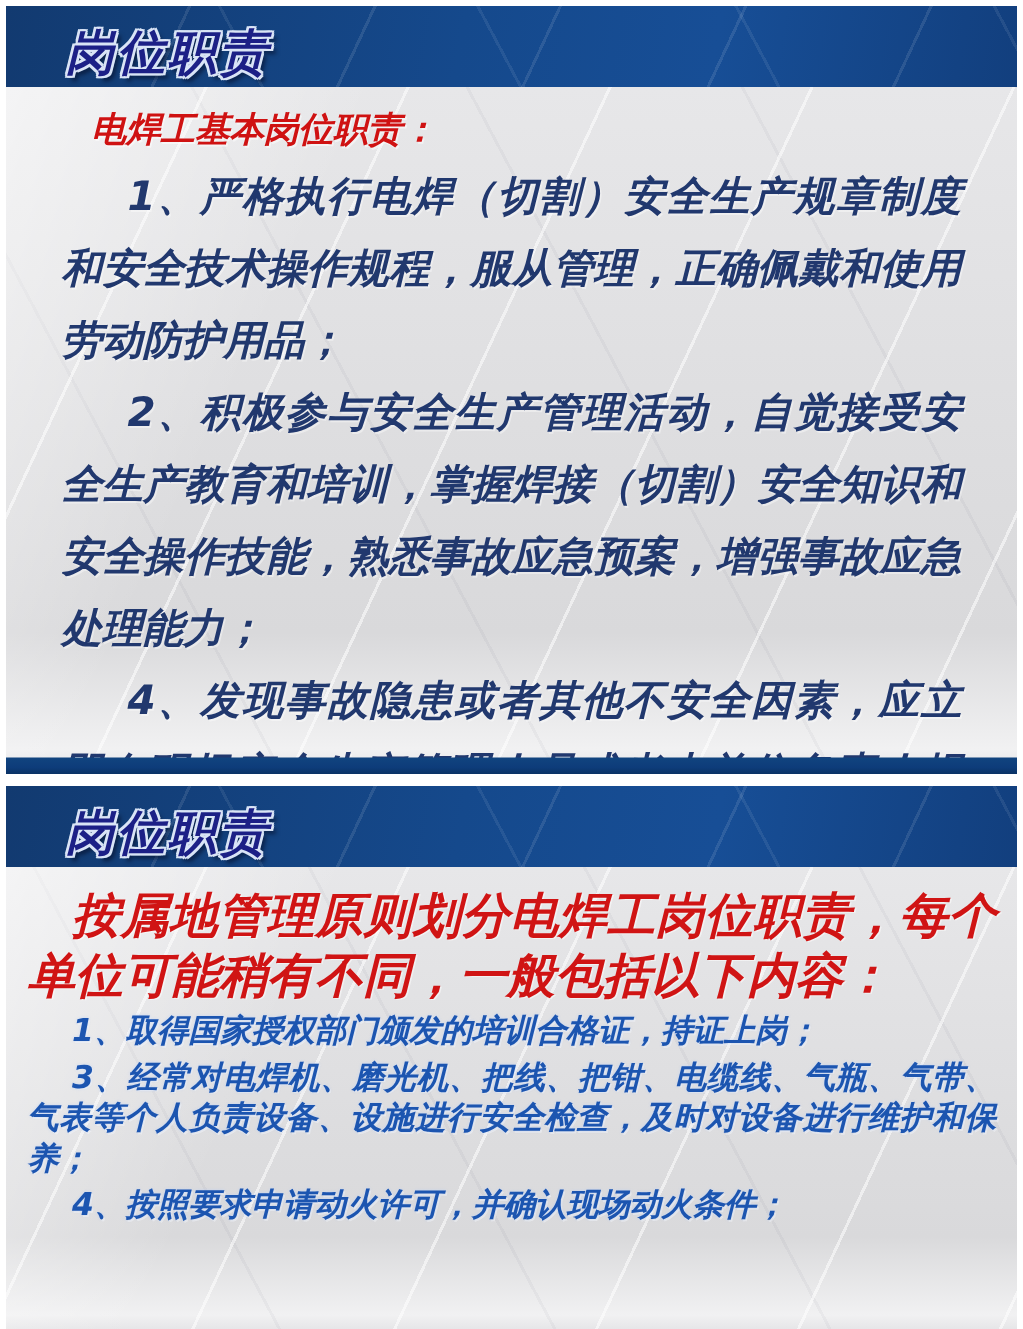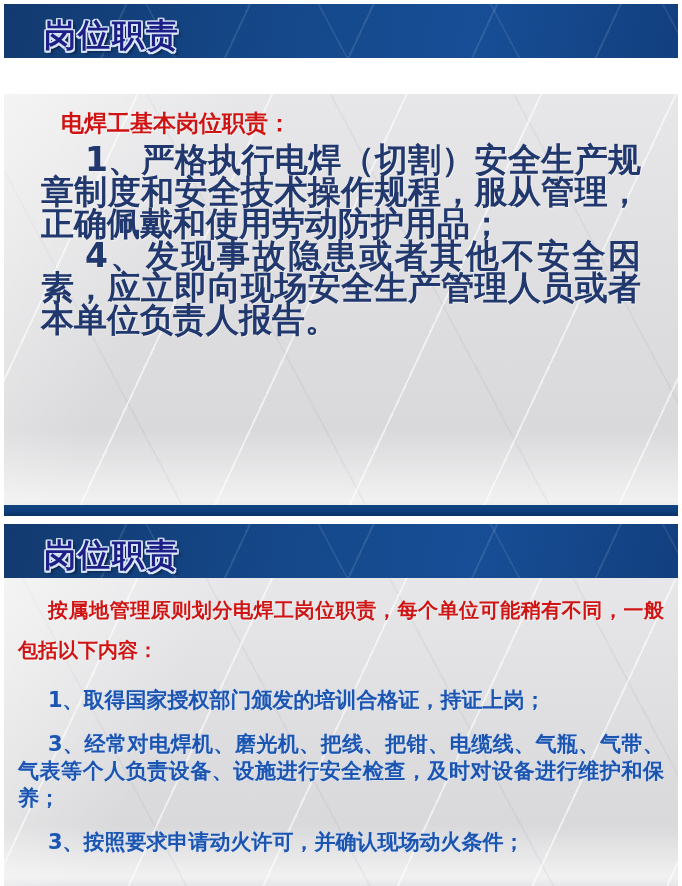--- a/index.html
+++ b/index.html
@@ -11,20 +11,21 @@
     font-family: "DejaVu Sans", "Liberation Sans", sans-serif;
     position: relative;
   }
   .page { position: absolute; inset: 0; }
 
   .slide {
     position: absolute;
     left: 4px;
     right: 4px;
     overflow: hidden;
+    font-style: italic;
   }
   .slide-1 { top: 4px; height: 512px; }
   .slide-2 { top: 524px; height: 362px; }
 
   
   .slide-header {
     height: 54px;
     background:
       repeating-linear-gradient(115deg, rgba(255,255,255,0) 0 110px, rgba(255,255,255,0.10) 110px 112px),
       repeating-linear-gradient(62deg, rgba(255,255,255,0) 0 150px, rgba(255,255,255,0.08) 150px 152px),
@@ -51,63 +52,63 @@
     position: absolute;
     top: 54px;
     left: 0; right: 0; bottom: 0;
     background:
       linear-gradient(115deg, rgba(255,255,255,0.55) 0%, rgba(255,255,255,0) 28%),
       repeating-linear-gradient(115deg, rgba(255,255,255,0) 0 120px, rgba(255,255,255,0.55) 120px 122px),
       repeating-linear-gradient(62deg, rgba(0,0,40,0) 0 160px, rgba(0,0,40,0.035) 160px 162px),
       linear-gradient(180deg, #e7e7e9 0%, #dddddf 55%, #d9d9db 80%, #f1f1f2 97%, #e6e6e8 100%);
     overflow: hidden;
   }
-  .slide-1 .slide-body { bottom: 3px; margin-top: 36px; }
+  .slide-1 .slide-body { bottom: 3px; }
 
   .footer-bar {
     position: absolute;
     left: 0; right: 0; bottom: 0;
     height: 11px;
     background: linear-gradient(180deg, #11447f 0%, #0d3c7a 60%, #0a3264 100%);
   }
 
   
   .heading-1 {
     margin: 14px 37px 6px 37px;
     text-indent: 20px;
     font-size: 23px;
     line-height: 30px;
     font-weight: bold;
     color: #cf1212;
     text-shadow: 1px 1px 0 rgba(255,255,255,0.5);
   }
   .para {
     margin: 0 37px;
-    font-size: 33px;
-    line-height: 32px;
+    font-size: 27px;
+    line-height: 48px;
     font-weight: bold;
     color: #21386e;
     text-align: justify;
     text-indent: 44px;
     text-shadow: 1px 1px 0 rgba(255,255,255,0.4);
   }
 
   
   .heading-2 {
     margin: 12px 14px 0 14px;
     text-indent: 30px;
-    font-size: 20px;
+    font-size: 32px;
     line-height: 40px;
     font-weight: bold;
     color: #d01414;
     text-align: justify;
     text-shadow: 1px 1px 0 rgba(255,255,255,0.5);
   }
   .item {
-    margin: 17px 14px;
+    margin: 4px 14px;
     font-size: 21px;
     line-height: 27px;
     font-weight: bold;
     color: #1c55b0;
     text-align: justify;
     text-indent: 30px;
     text-shadow: 0 0 2px rgba(190,210,245,0.9), 1px 1px 0 rgba(255,255,255,0.4);
   }
 
   .slide-gap {
@@ -123,33 +124,34 @@
 
 <div class="page">
 
   <section class="slide slide-1">
     <header class="slide-header">
       <h1 class="slide-title">岗位职责</h1>
     </header>
     <div class="slide-body">
       <p class="heading-1">电焊工基本岗位职责：</p>
       <p class="para">1、严格执行电焊（切割）安全生产规章制度和安全技术操作规程，服从管理，正确佩戴和使用劳动防护用品；</p>
+      <p class="para">2、积极参与安全生产管理活动，自觉接受安全生产教育和培训，掌握焊接（切割）安全知识和安全操作技能，熟悉事故应急预案，增强事故应急处理能力；</p>
       <p class="para">4、发现事故隐患或者其他不安全因素，应立即向现场安全生产管理人员或者本单位负责人报告。</p>
     </div>
     <div class="footer-bar"></div>
   </section>
 
   <div class="slide-gap"></div>
 
   <section class="slide slide-2">
     <header class="slide-header">
       <h1 class="slide-title">岗位职责</h1>
     </header>
     <div class="slide-body">
       <p class="heading-2">按属地管理原则划分电焊工岗位职责，每个单位可能稍有不同，一般包括以下内容：</p>
       <p class="item">1、取得国家授权部门颁发的培训合格证，持证上岗；</p>
       <p class="item">3、经常对电焊机、磨光机、把线、把钳、电缆线、气瓶、气带、气表等个人负责设备、设施进行安全检查，及时对设备进行维护和保养；</p>
-      <p class="item">3、按照要求申请动火许可，并确认现场动火条件；</p>
+      <p class="item">4、按照要求申请动火许可，并确认现场动火条件；</p>
 
     </div>
   </section>
 
 </div>
 
 </body></html>

